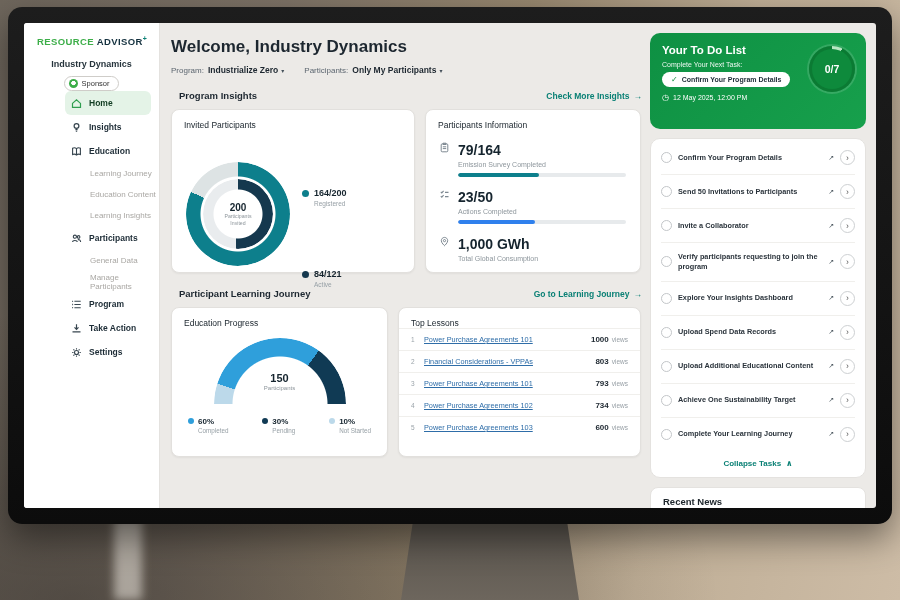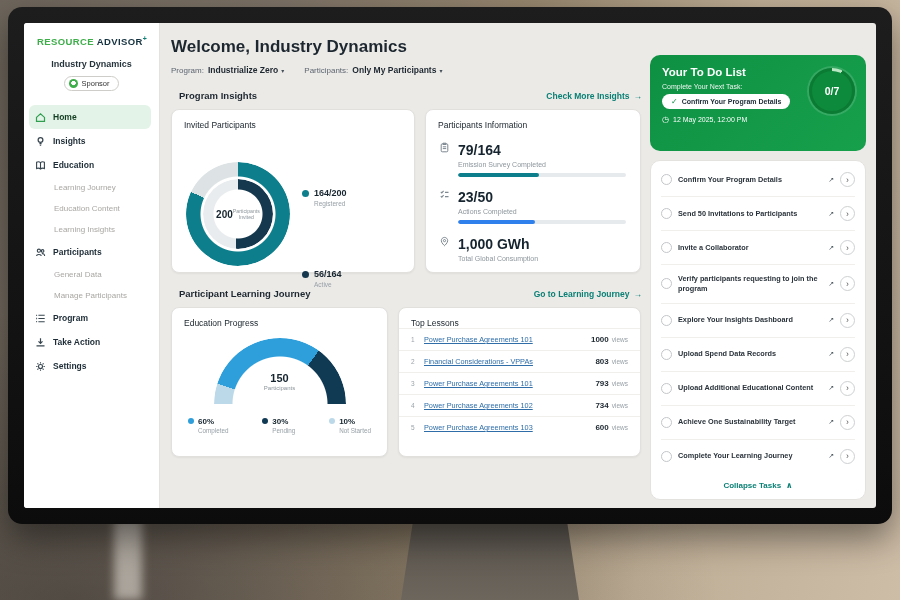--- a/index.html
+++ b/index.html
@@ -16,21 +16,21 @@
 
   
   .sidebar{position:absolute;left:0;top:0;width:136px;height:100%;background:#fff;border-right:1px solid #e4e2df;box-sizing:border-box;}
   .logo{padding:12px 0 0 13px;font-size:9.5px;font-weight:bold;letter-spacing:.4px;white-space:nowrap;}
   .logo-a{color:#3dae49;}
   .logo-b{color:#14313f;}
   .logo-b sup{font-size:7px;color:#0a8075;}
   .org{margin-top:12px;text-align:center;font-size:9px;font-weight:bold;color:#26343c;}
   .sponsor{margin:7px auto 0;width:max-content;display:flex;align-items:center;gap:4px;border:1px solid #cfcdc9;border-radius:10px;padding:2px 9px 2px 4px;font-size:7.5px;color:#333;background:#fff;}
   .sp-dot{width:9px;height:9px;border-radius:50%;background:radial-gradient(circle at 50% 45%,#fff 0 2px,#3dae49 2.5px);}
-  .nav{margin-top:14px;}
+  .nav{padding-left:36px;}
   .nav-item{display:flex;align-items:center;gap:7px;height:24px;padding:0 10px;font-size:8.5px;font-weight:bold;color:#1d2c36;cursor:pointer;}
   .nav-item.active{background:#e4f3e7;border-radius:6px;margin:0 8px 0 5px;padding:0 5px;color:#123d23;}
   .icn{width:12px;display:flex;justify-content:center;color:#37454f;}
   .nav-item.active .icn{color:#2f9e4f;}
   .nav-sub{display:flex;align-items:center;height:21px;padding-left:30px;font-size:8px;color:#a9a7a3;cursor:pointer;}
 
   
   .main{position:absolute;left:136px;top:0;width:490px;height:100%;padding:0 0 0 9px;box-sizing:border-box;}
   .welcome{font-size:17px;font-weight:bold;color:#1d2730;margin:14px 0 0 2px;}
   .filters{display:flex;gap:20px;align-items:center;font-size:8px;color:#5c6670;margin:8px 0 0 2px;}
@@ -48,21 +48,21 @@
   .c-invited{width:244px;height:164px;}
   .inv-body{display:flex;align-items:center;gap:12px;padding:10px 10px 0 14px;}
   .donut{position:relative;width:104px;height:104px;}
   .ring{position:absolute;border-radius:50%;}
   .ring-outer{inset:0;
     -webkit-mask:radial-gradient(farthest-side,transparent calc(100% - 15px),#000 calc(100% - 14px));
     mask:radial-gradient(farthest-side,transparent calc(100% - 15px),#000 calc(100% - 14px));}
   .ring-inner{inset:17px;
     -webkit-mask:radial-gradient(farthest-side,transparent calc(100% - 11px),#000 calc(100% - 10px));
     mask:radial-gradient(farthest-side,transparent calc(100% - 11px),#000 calc(100% - 10px));}
-  .donut-center{position:absolute;inset:31px;border-radius:50%;background:#fff;display:flex;flex-direction:row;align-items:center;justify-content:center;text-align:center;}
+  .donut-center{position:absolute;inset:31px;border-radius:50%;background:#fff;display:flex;flex-direction:column;align-items:center;justify-content:center;text-align:center;}
   .dc-v{font-size:10px;font-weight:bold;color:#15242e;}
   .dc-l{font-size:5.2px;color:#8c949a;width:36px;line-height:1.25;}
   .inv-legend{display:flex;flex-direction:column;gap:14px;}
   .leg-item{display:flex;gap:5px;margin-top:48px;}
   .dot{width:7px;height:7px;border-radius:50%;margin-top:2px;flex:none;}
   .leg-v{font-size:9px;font-weight:bold;color:#15242e;}
   .leg-l{font-size:6.5px;color:#97a0a6;margin-top:2px;}
 
   
   .c-info{width:216px;height:164px;}
@@ -92,21 +92,21 @@
   
   .c-lessons{width:243px;height:150px;}
   .lesson-row{display:flex;align-items:center;gap:7px;padding:6px 12px;border-top:1px solid #f0efec;}
   .lesson-row:first-of-type{border-top:none;margin-top:3px;}
   .l-rank{font-size:6.5px;color:#9aa3a9;width:6px;}
   .l-title{flex:1;font-size:7.3px;color:#2e6da8;text-decoration:underline;cursor:pointer;}
   .l-views{font-size:8px;font-weight:bold;color:#1d2730;}
   .l-views-sfx{font-size:6.5px;color:#98a0a6;margin-left:3px;font-weight:normal;}
 
   
-  .rightpanel{position:absolute;left:626px;top:32px;width:216px;}
+  .rightpanel{position:absolute;left:626px;top:10px;width:216px;}
   .todo-green{position:relative;border-radius:10px;background:linear-gradient(135deg,#0e9043,#17a04c);color:#fff;padding:11px 12px;box-sizing:border-box;height:96px;}
   .tg-title{font-size:11.5px;font-weight:bold;}
   .tg-sub{font-size:7px;opacity:.92;margin-top:5px;}
   .tg-pill{margin-top:4px;display:inline-flex;align-items:center;gap:4px;background:#fff;border-radius:9px;height:15px;padding:0 9px;font-size:7px;font-weight:bold;color:#1c2b36;max-width:150px;white-space:nowrap;cursor:pointer;}
   .tg-check{color:#0e8c3e;font-size:8px;}
   .tg-clock{display:flex;align-items:center;gap:4px;margin-top:6px;font-size:7px;}
   .tg-clock-icn{font-size:8px;}
   .ring-wrap{position:absolute;right:11px;top:13px;width:46px;height:46px;border-radius:50%;padding:3px;box-sizing:border-box;
              background:conic-gradient(#b9e7c3 0 26deg,#0b7a33 26deg 360deg);box-shadow:0 0 0 2px rgba(255,255,255,.14);}
   .ring-core{width:100%;height:100%;border-radius:50%;background:#0e8a3c;display:flex;align-items:center;justify-content:center;font-size:10.5px;font-weight:bold;}
@@ -265,21 +265,21 @@
             <div class="leg-item">
               <span class="dot" style="background: rgb(13, 127, 140);"></span>
               <div>
                 <div class="leg-v">164/200</div>
                 <div class="leg-l">Registered</div>
               </div>
             </div>
             <div class="leg-item">
               <span class="dot" style="background: rgb(21, 56, 78);"></span>
               <div>
-                <div class="leg-v">56/164</div>
+                <div class="leg-v">84/121</div>
                 <div class="leg-l">Active</div>
               </div>
             </div>
           </div>
         </div>
       </section>
 
       <section class="card c-info">
         <div class="card-title">Participants Information</div>
         <div class="info-row">

